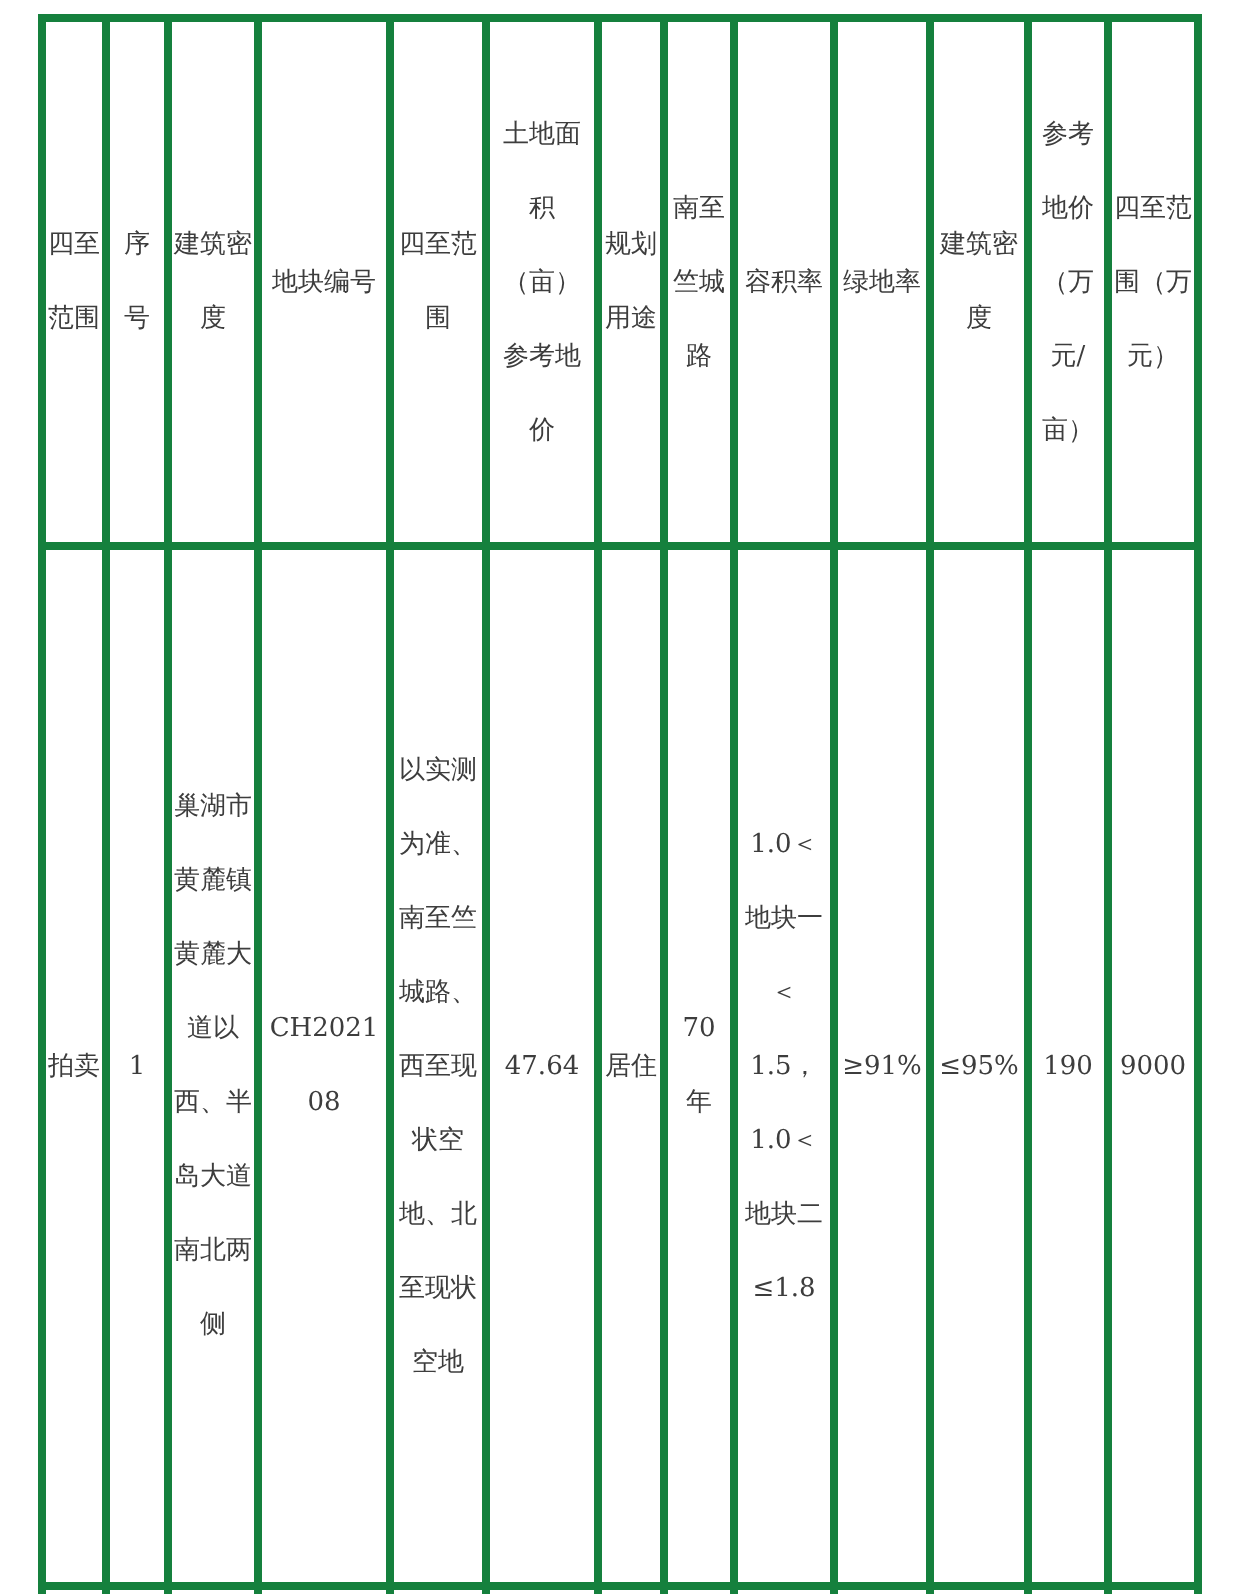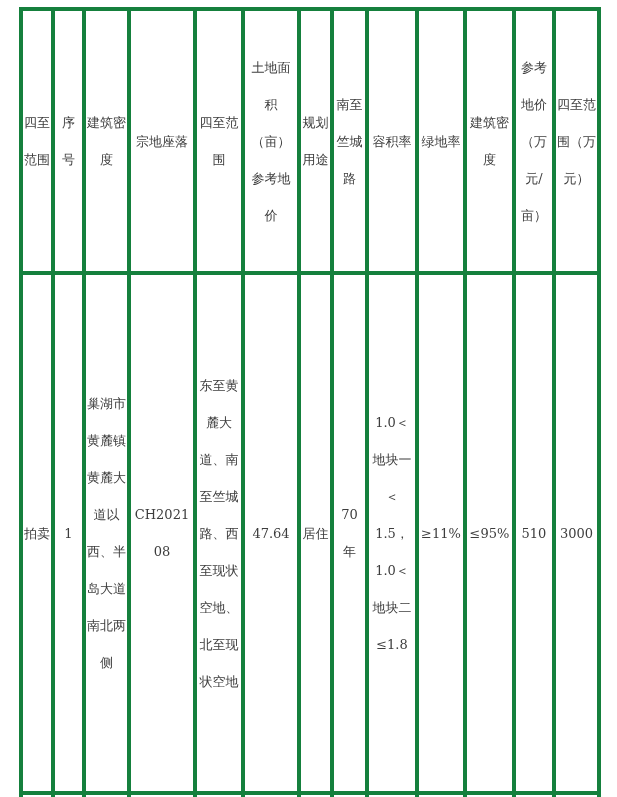--- a/index.html
+++ b/index.html
@@ -59,47 +59,47 @@
       <col style="width:48px">
       <col style="width:49px">
       <col style="width:40px">
       <col style="width:45px">
     </colgroup>
     <thead>
       <tr class="header-row">
         <th>四至范围</th>
         <th>序号</th>
         <th>建筑密度</th>
-        <th>宗地座落</th>
+        <th>地块编号</th>
         <th>四至范围</th>
         <th>土地面积（亩）参考地价</th>
         <th>规划用途</th>
         <th>南至竺城路</th>
         <th>容积率</th>
         <th>绿地率</th>
         <th>建筑密度</th>
         <th>参考地价（万元/亩）</th>
         <th>四至范围（万元）</th>
       </tr>
     </thead>
     <tbody>
       <tr class="data-row">
         <td>拍卖</td>
         <td>1</td>
         <td>巢湖市黄麓镇黄麓大道以西、半岛大道南北两侧</td>
         <td>CH202108</td>
-        <td>东至黄麓大道、南至竺城路、西至现状空地、北至现状空地</td>
+        <td>以实测为准、南至竺城路、西至现状空地、北至现状空地</td>
         <td>47.64</td>
         <td>居住</td>
         <td>70年</td>
         <td>1.0＜地块一＜1.5，1.0＜地块二≤1.8</td>
-        <td>≥11%</td>
+        <td>≥91%</td>
         <td>≤95%</td>
-        <td>510</td>
-        <td>3000</td>
+        <td>190</td>
+        <td>9000</td>
       </tr>
       <tr class="partial-row">
         <td></td>
         <td></td>
         <td></td>
         <td></td>
         <td></td>
         <td></td>
         <td></td>
         <td></td>

